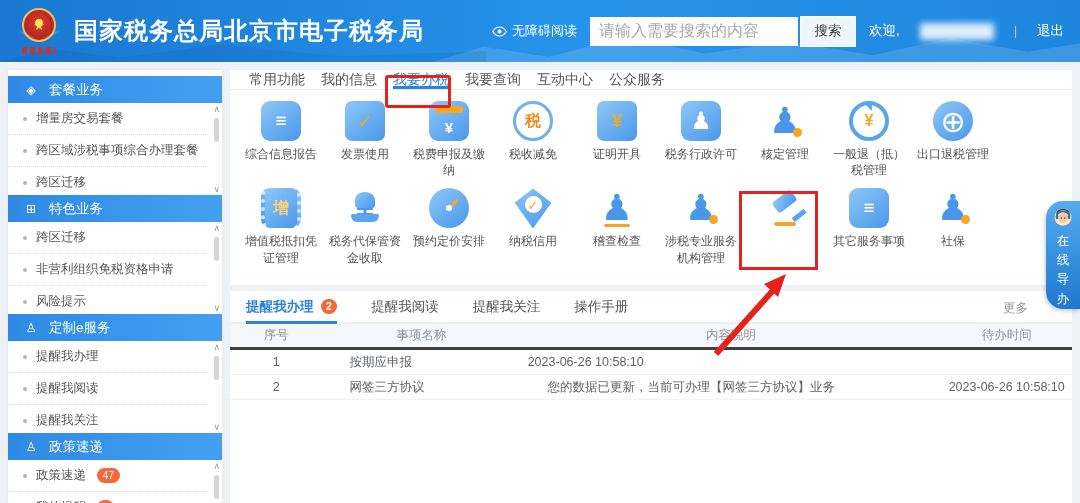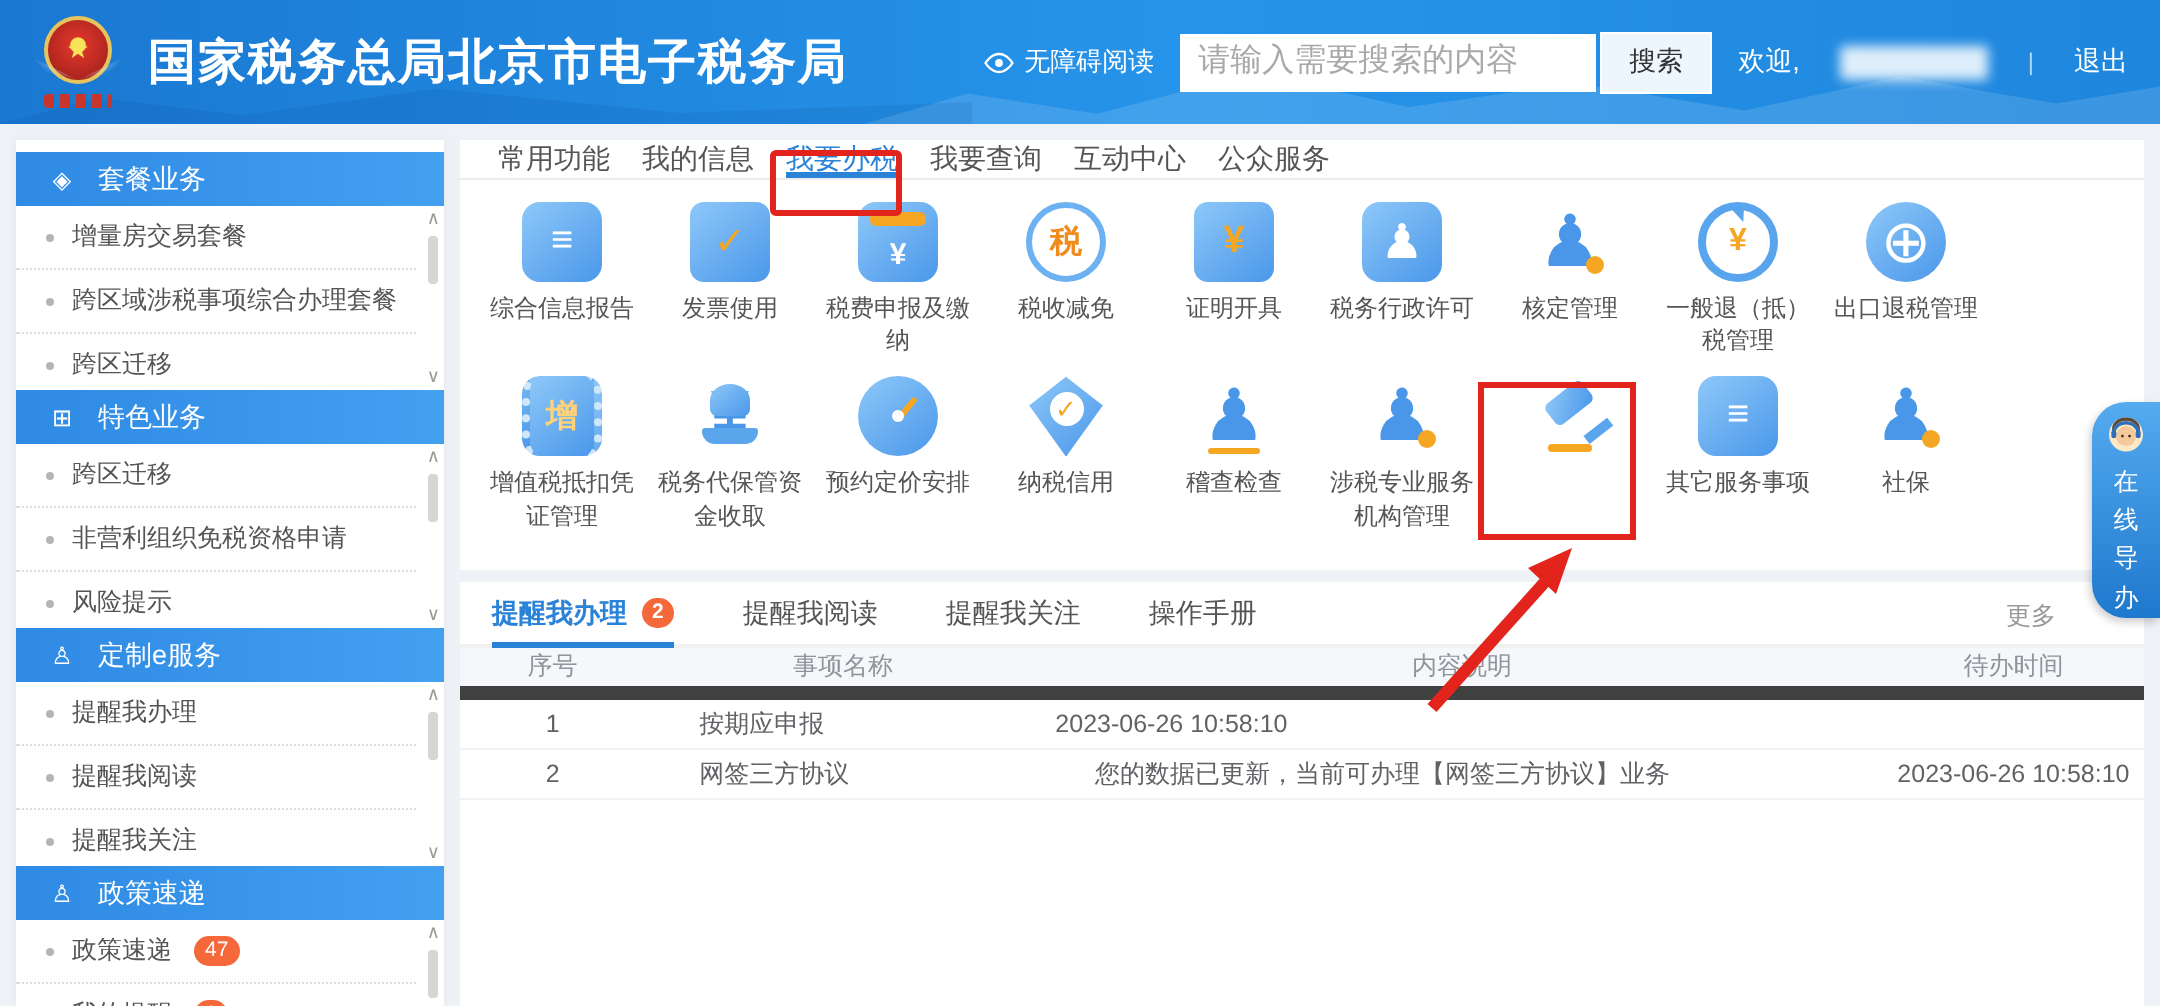--- a/index.html
+++ b/index.html
@@ -113,21 +113,21 @@
   
   .card-rem { position:absolute; left:230px; top:291px; width:842px; bottom:0; background:#fff; }
   .rem-tabs { display:flex; align-items:center; height:33px; border-bottom:2px solid #f0f0f0;
     padding-left:16px; gap:34px; position:relative; }
   .rem-tab { font-size:13.5px; color:#555; display:flex; align-items:center; gap:5px;
     height:100%; position:relative; cursor:pointer; white-space:nowrap; }
   .rem-tab.active { color:#2b83d7; font-weight:bold; }
   .rem-tab.active::after { content:""; position:absolute; bottom:-2px; left:0; right:0; height:3px; background:#2b83d7; }
   .more-link { position:absolute; right:44px; top:9px; color:#999; font-size:12.5px; cursor:pointer; }
   .tbl-head { display:flex; height:26px; background:#f5f7fa; align-items:center;
-    font-size:12.5px; color:#909399; border-bottom:7px solid #404040; }
+    font-size:12.5px; color:#909399; border-bottom:3px solid #404040; }
   .tbl-row { display:flex; height:25px; align-items:center; font-size:12.5px; color:#606266;
     border-bottom:1px solid #f0f2f5; }
   .c-seq  { width:11%;   text-align:center; }
   .c-name { width:23.5%; padding-left:27px; }
   .c-desc { width:50%;   padding-left:27px; }
   .c-time { width:15.5%; text-align:center; }
   .th { text-align:center !important; padding-left:0 !important; }
 
   
   .floatbtn { position:absolute; right:0; top:201px; width:34px; height:108px;

